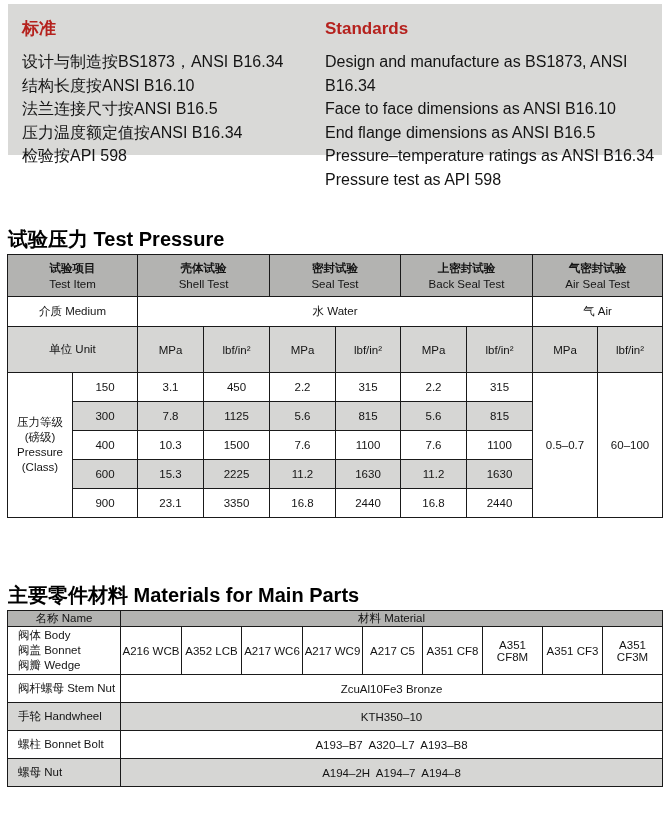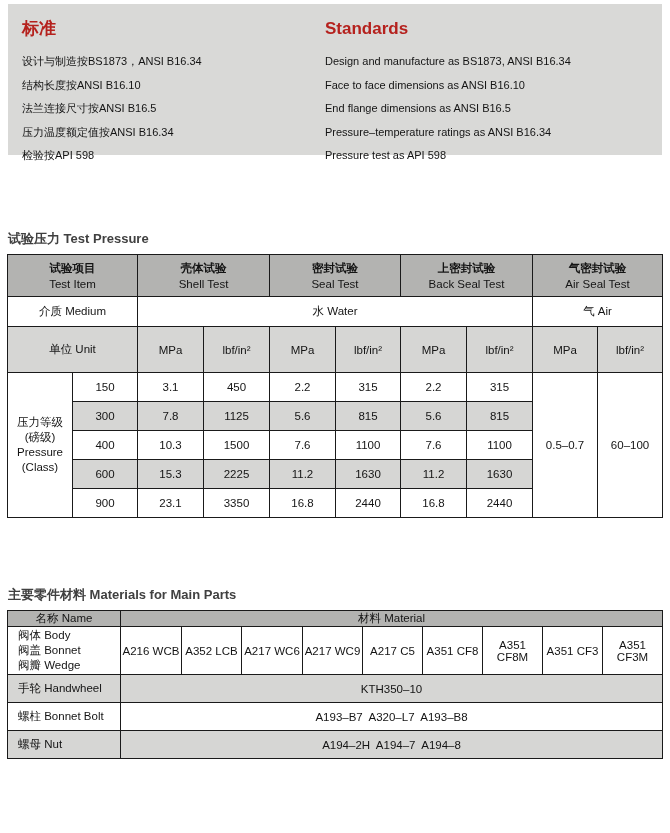--- a/index.html
+++ b/index.html
@@ -12,24 +12,24 @@
   .panel{
     margin:4px 8px 0 8px;height:151px;background:#d9d9d7;
     box-sizing:border-box;padding:16px 0 0 14px;display:flex;
   }
   .panel .col{display:flex;flex-direction:column;}
   .col-cn{width:303px;flex:0 0 303px;}
   .col-en{flex:1;}
   .panel-title{
     font-size:17px;font-weight:bold;color:#b5211d;margin:0 0 12px 0;line-height:18px;
   }
-  .panel-item{font-size:11px;line-height:23.5px;}
+  .panel-item{font-size:16px;line-height:23.5px;}
   
   .sec{
-    color:#404040;font-weight:bold;font-size:13px;line-height:16px;
+    color:#000000;font-weight:bold;font-size:20px;line-height:16px;
     margin:0 0 0 8px;
   }
   .sec1{margin-top:76px;}
   .sec2{margin-top:69px;}
   
   table{
     border-collapse:collapse;table-layout:fixed;
     margin:7px 0 0 7px;width:655px;
   }
   td{
@@ -206,20 +206,24 @@
     <td>A352 LCB</td>
     <td>A217 WC6</td>
     <td>A217 WC9</td>
     <td>A217 C5</td>
     <td>A351 CF8</td>
     <td>A351 CF8M</td>
     <td>A351 CF3</td>
     <td>A351 CF3M</td>
   </tr>
   <tr style="height:28px">
+    <td class="lbl-left">阀杆螺母 Stem Nut</td>
+    <td colspan="9">ZcuAl10Fe3 Bronze</td>
+  </tr>
+  <tr style="height:28px">
     <td class="lt lbl-left">手轮 Handwheel</td>
     <td colspan="9" class="lt">KTH350–10</td>
   </tr>
   <tr style="height:28px">
     <td class="lbl-left">螺柱 Bonnet Bolt</td>
     <td colspan="9" class="pre">A193–B7  A320–L7  A193–B8</td>
   </tr>
   <tr style="height:28px">
     <td class="lt lbl-left">螺母 Nut</td>
     <td colspan="9" class="lt pre">A194–2H  A194–7  A194–8</td>

